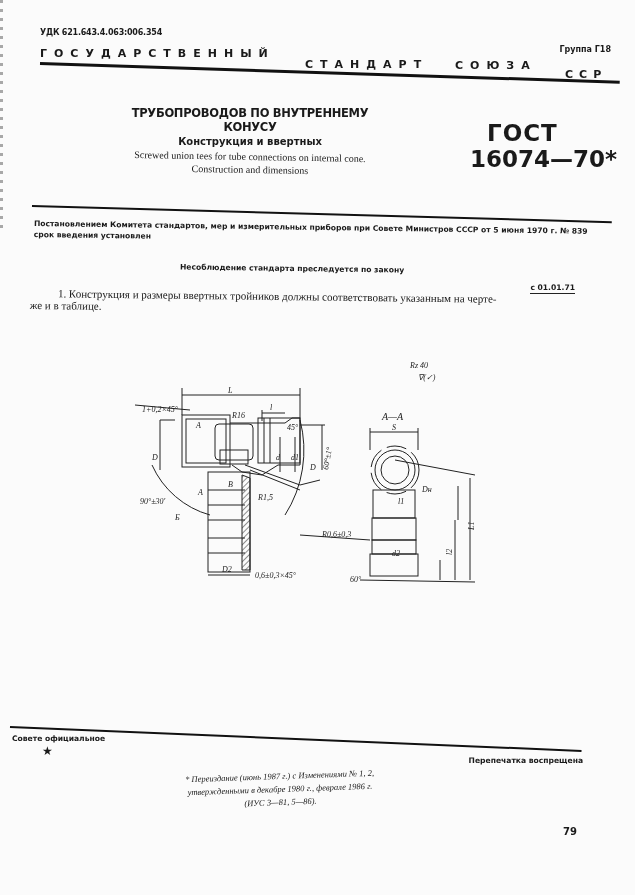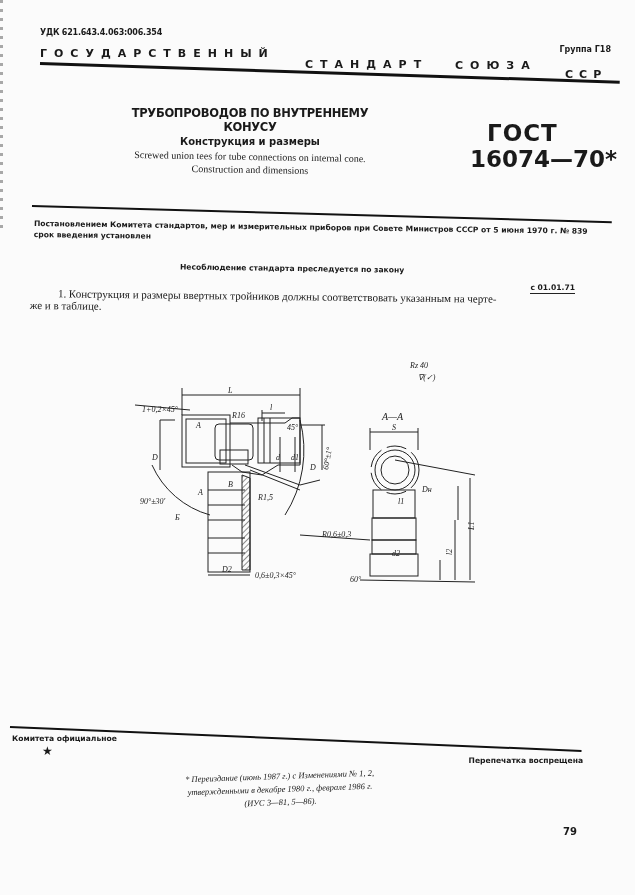--- a/index.html
+++ b/index.html
@@ -42,21 +42,21 @@
 <div class="abs banner" style="left:40px; top:47px;">ГОСУДАРСТВЕННЫЙ</div>
 <div class="abs banner" style="left:305px; top:58px;">СТАНДАРТ</div>
 <div class="abs banner" style="left:455px; top:59px;">СОЮЗА</div>
 <div class="abs banner" style="left:565px; top:68px; letter-spacing:6px;">ССР</div>
 <div class="abs group">Группа Г18</div>
 
 <div class="abs rule" style="left:40px; top:62px; width:580px; transform: rotate(1.85deg);"></div>
 
 <div class="abs title-block">
   <div class="title-ru">ТРУБОПРОВОДОВ ПО ВНУТРЕННЕМУ КОНУСУ</div>
-  <div class="subtitle-ru">Конструкция и размеры</div>
+  <div class="subtitle-ru">Конструкция и ввертных</div>
   <div class="title-en">Screwed union tees for tube connections on internal cone.</div>
   <div class="title-en">Construction and dimensions</div>
 </div>
 
 <div class="abs gost">
   <div class="l1">ГОСТ</div>
   <div>16074—70*</div>
 </div>
 
 <div class="abs rule" style="left:32px; top:205px; width:580px; height:2px; transform: rotate(1.6deg);"></div>
@@ -162,21 +162,21 @@
     <text x="398" y="504">l1</text>
     <text x="474" y="530" transform="rotate(-90 474 530)">L1</text>
     <text x="452" y="555" transform="rotate(-90 452 555)">l2</text>
     <text x="392" y="556">d2</text>
     <text x="350" y="582">60°</text>
   </g>
 </svg>
 
 <div class="abs rule" style="left:10px; top:726px; width:572px; height:2px; transform: rotate(2.4deg);"></div>
 
-<div class="abs edition">Комитета официальное</div>
+<div class="abs edition">Совете официальное</div>
 <div class="abs star">★</div>
 <div class="abs reprint">Перепечатка воспрещена</div>
 
 <div class="abs reissue">
   <div>* Переиздание (июнь 1987 г.) с Изменениями № 1, 2,</div>
   <div>утвержденными в декабре 1980 г., феврале 1986 г.</div>
   <div>(ИУС 3—81, 5—86).</div>
 </div>
 
 <div class="abs page-num">79</div>

